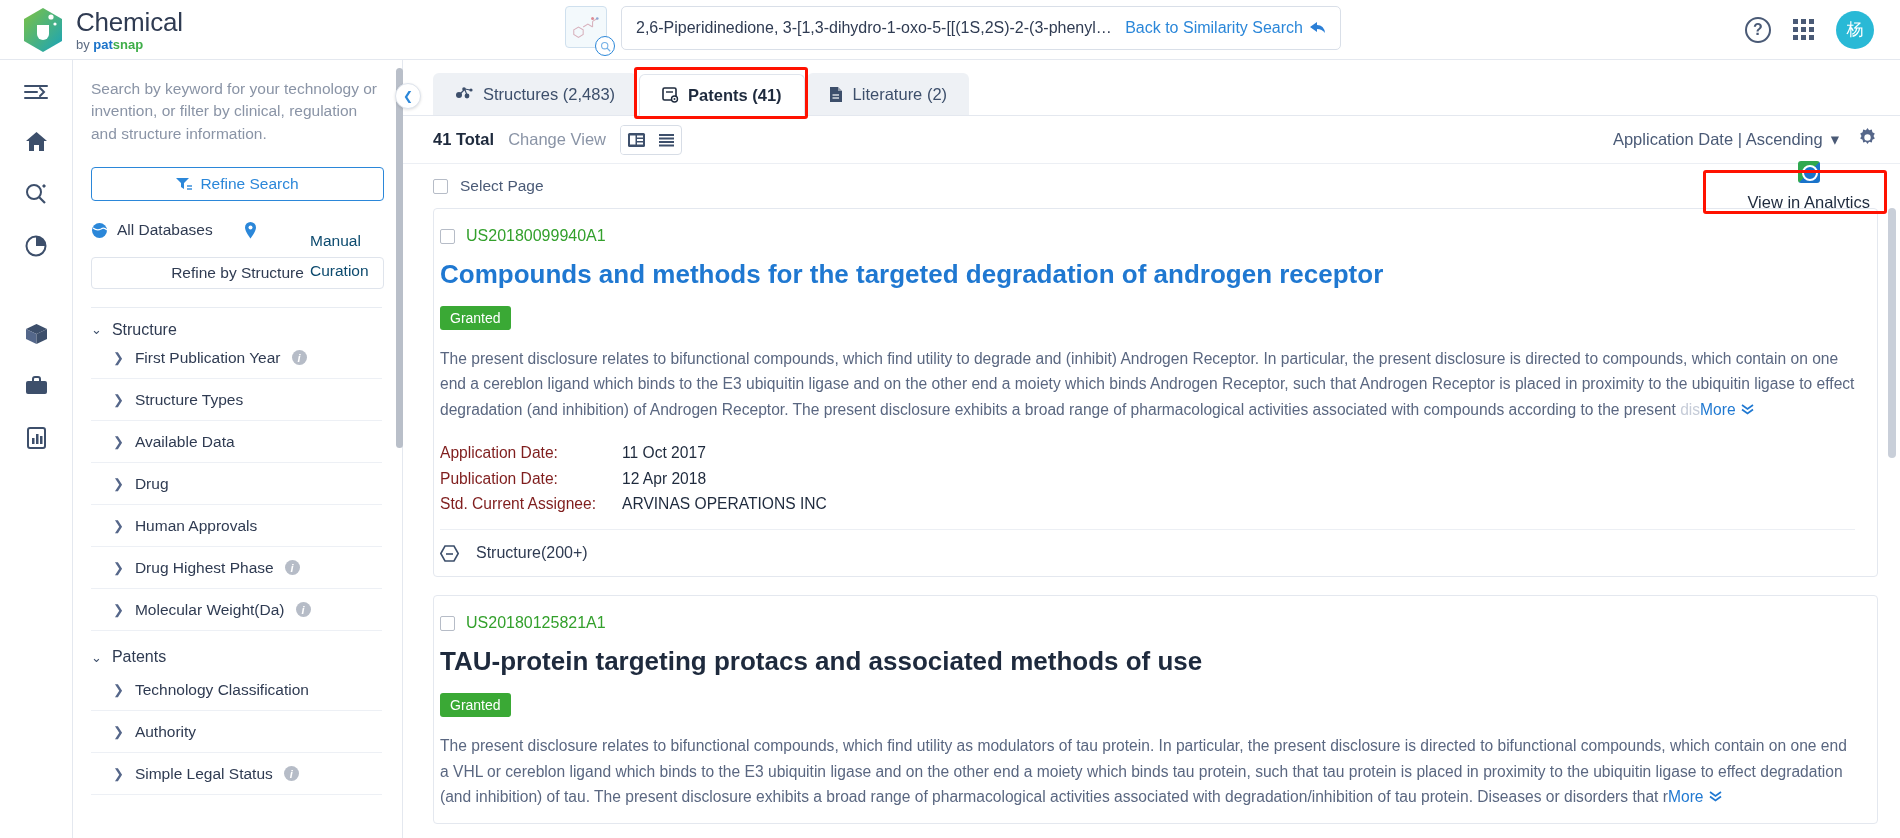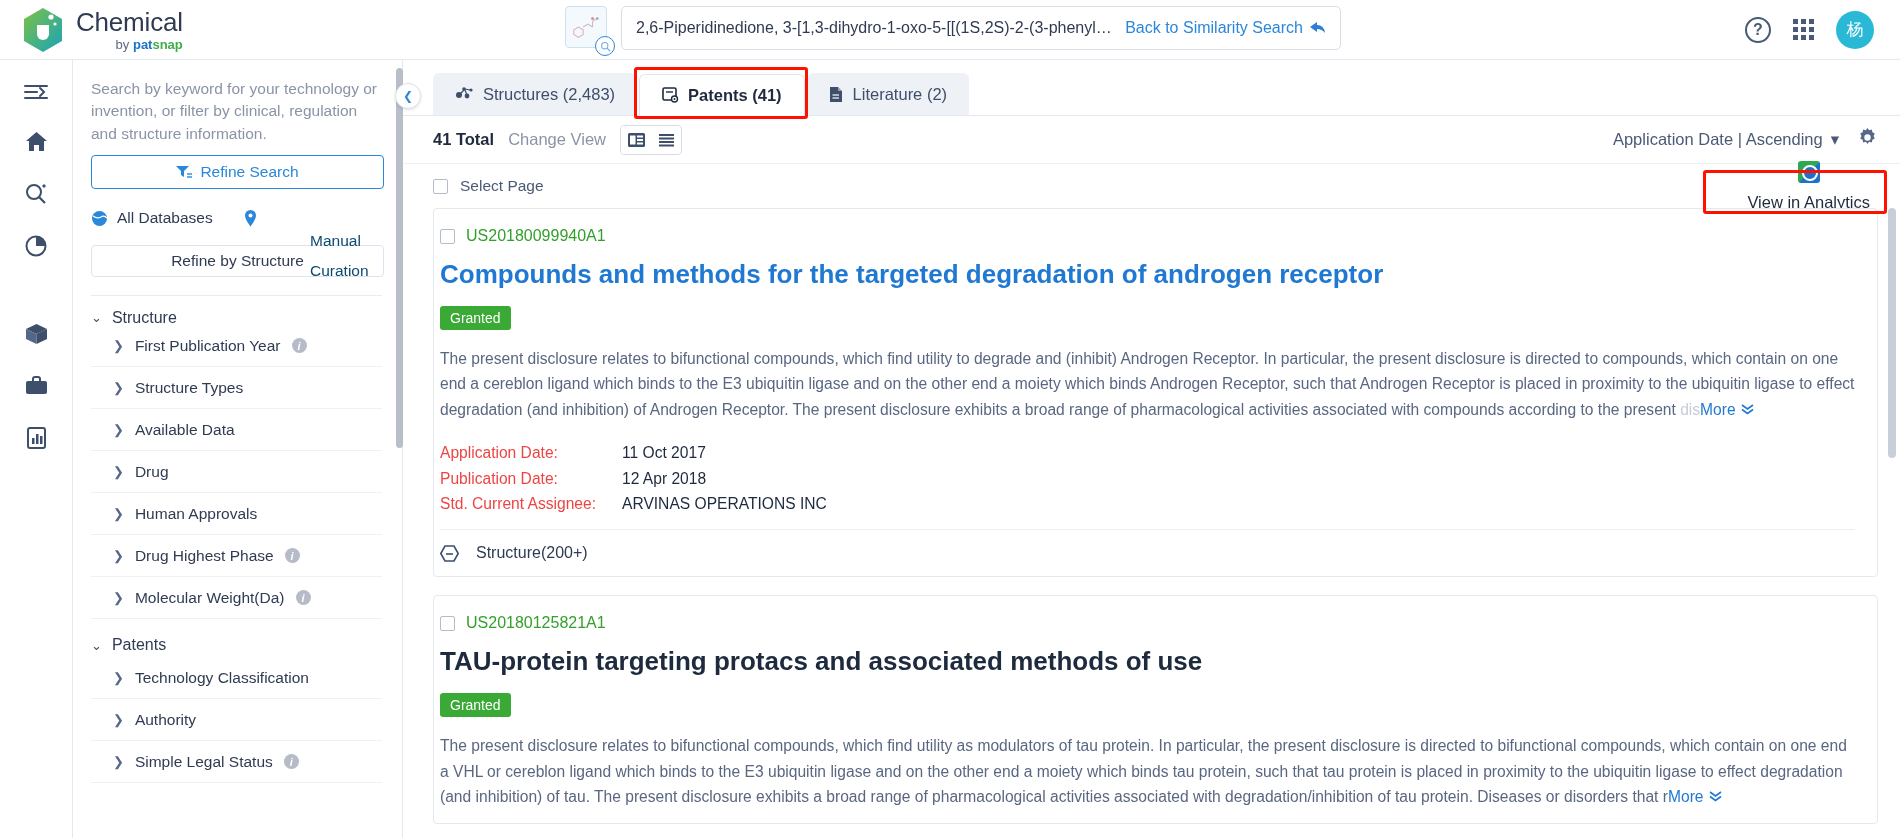--- a/index.html
+++ b/index.html
@@ -8,21 +8,21 @@
     font-family: "Liberation Sans", sans-serif;
     background: #fff; overflow: hidden;
   }
   .app { position: relative; width: 1900px; height: 838px; display: flex; flex-direction: column; }
 
   
   .topbar {
     height: 60px; min-height: 60px;
     display: flex; align-items: center;
     border-bottom: 1px solid #e4e8ef;
-    background: #fff; position: relative; text-align: right;
+    background: #fff; position: relative;
   }
   .brand { display: flex; align-items: center; padding-left: 22px; width: 330px; }
   .logo-hex { width: 42px; height: 46px; position: relative; flex: 0 0 auto; }
   .brand-text { margin-left: 12px; line-height: 1; }
   .brand-title { font-size: 26px; color: #2f3b52; font-weight: 400; letter-spacing: -.2px; }
   .brand-sub { font-size: 13px; margin-top: 3px; color: #5c6b82; }
   .brand-sub b { color: #1a73c9; font-weight: 700; }
   .brand-sub .snap { color: #3fae49; font-weight: 700; }
 
   .search-zone {
@@ -84,21 +84,21 @@
   .rail-sep { height: 8px; }
 
   
   .filters {
     width: 330px; min-width: 330px; background: #fff;
     border-right: 1px solid #e4e8ef; padding: 18px 20px 0 18px;
     position: relative; overflow: hidden;
   }
   .filters-hint { font-size: 15.5px; line-height: 1.45; color: #8a94a6; }
   .refine-btn {
-    margin-top: 10px; width: 293px; height: 34px;
+    margin-top: 22px; width: 293px; height: 34px;
     border: 1px solid #2b87d9; border-radius: 4px; background: #fff;
     color: #2b87d9; font-size: 15.5px; cursor: pointer;
     display: flex; align-items: center; justify-content: center; gap: 7px;
   }
   .db-row {
     margin-top: 16px; display: flex; align-items: center;
     font-size: 15.5px; color: #2f3b52; gap: 9px; height: 26px;
   }
   .db-row .globe { color: #2b87d9; }
   .pin { color: #2b87d9; margin-left: 22px; }
@@ -227,21 +227,21 @@
   .abstract {
     margin-top: 16px; font-size: 15.6px; line-height: 1.62; color: #5a6781;
     text-align: left;
   }
   .abstract .fade { color: #c6ccd8; }
   .more {
     color: #1f78d1; cursor: pointer; white-space: nowrap; font-weight: 400;
   }
   .meta { margin-top: 18px; }
   .meta-row { display: flex; font-size: 15.6px; line-height: 1.65; }
-  .meta-k { width: 182px; color: #ef4444; }
+  .meta-k { width: 182px; color: #7f1d1d; }
   .meta-v { color: #1e2a3d; }
   .card-foot {
     margin-top: 12px; padding-top: 14px; border-top: 1px solid #eceff4;
     display: flex; align-items: center; gap: 17px;
     font-size: 16px; color: #2f3b52; cursor: pointer;
   }
 
   .main-scroll {
     position: absolute; right: 4px; top: 0; width: 8px; height: 250px;
     background: #c9cfd9; border-radius: 4px; cursor: pointer;

